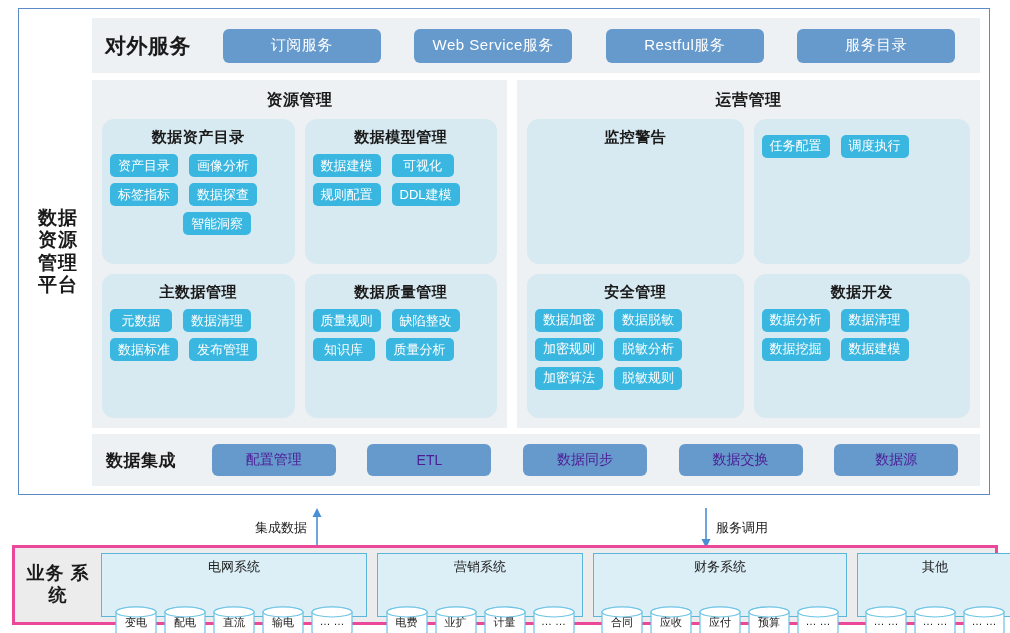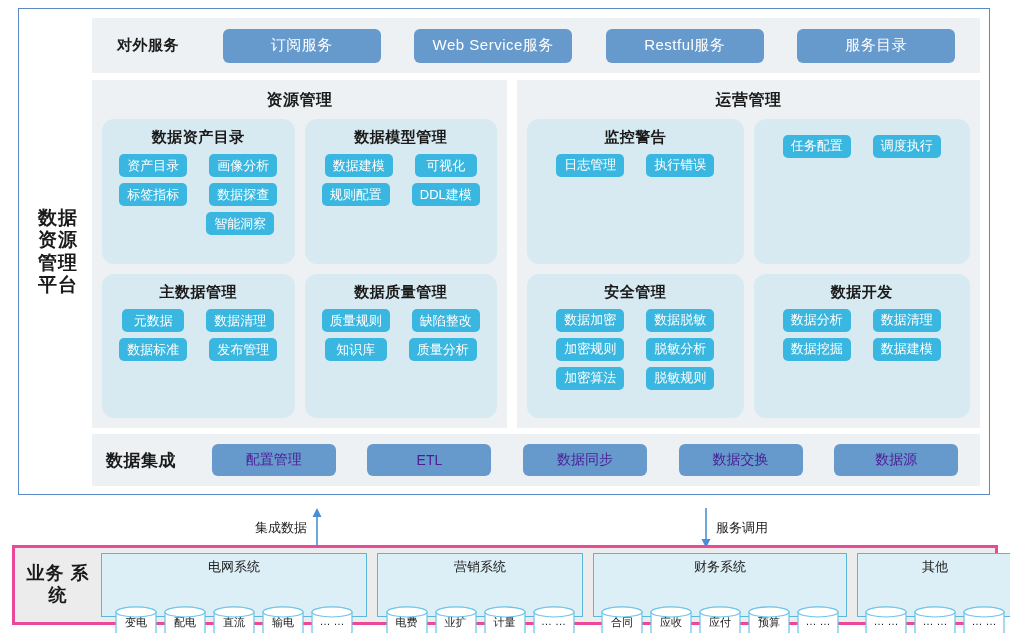--- a/index.html
+++ b/index.html
@@ -20,21 +20,21 @@
     font-size:19px;font-weight:bold;line-height:1.18;letter-spacing:1px;
   }
   .platform-label span{display:block;text-align:center;}
 
   
   .svc-strip{
     position:absolute;left:92px;top:18px;width:888px;height:55px;
     background:#eef1f3;display:flex;align-items:center;box-sizing:border-box;
   }
   .svc-title{
-    width:100px;flex:none;text-align:center;font-size:15px;font-weight:bold;
+    width:100px;flex:none;text-align:center;font-size:21px;font-weight:bold;
     letter-spacing:0.5px;margin-left:6px;
   }
   .svc-btns{flex:1;display:flex;align-items:center;justify-content:space-around;padding:0 8px;}
   .svc-btn{
     background:#6699cc;color:#ffffff;border-radius:6px;
     height:34px;min-width:158px;display:flex;align-items:center;justify-content:center;
     font-size:15px;letter-spacing:0.5px;box-sizing:border-box;padding:0 10px;
   }
 
   
@@ -54,21 +54,21 @@
   }
   .card-grid{flex:1;display:grid;grid-template-columns:1fr 1fr;grid-template-rows:1fr 1fr;gap:10px;}
   .card{
     background:#d7e9f1;border-radius:12px;padding:6px 8px 8px 8px;box-sizing:border-box;
     display:flex;flex-direction:column;align-items:center;
   }
   .card-title{
     font-size:15px;font-weight:bold;letter-spacing:0.5px;margin:3px 0 7px 0;text-align:center;
   }
   .tag-rows{display:flex;flex-direction:column;gap:6px;width:100%;align-items:center;}
-  .tag-row{display:flex;gap:22px;justify-content:center;width:100%;}
+  .tag-row{display:flex;gap:11px;width:100%;}
   .tag{
     background:#39b7e0;color:#ffffff;border-radius:5px;
     font-size:13px;height:23px;line-height:23px;padding:0 8px;
     min-width:62px;text-align:center;white-space:nowrap;box-sizing:border-box;
   }
   .tag.ghost{visibility:hidden;}
 
   
   .integ-strip{
     position:absolute;left:92px;top:434px;width:888px;height:52px;
@@ -210,26 +210,20 @@
 
     </div>
   </div>
 
   <div class="panel ops">
     <div class="panel-title">运营管理</div>
     <div class="card-grid">
 
       <div class="card">
         <div class="card-title">监控警告</div>
-        <div class="tag-rows">
-          <div class="tag-row">
-            <div class="tag">日志管理</div>
-            <div class="tag">执行错误</div>
-          </div>
-        </div>
       </div>
 
       <div class="card">
         <div class="card-title"></div>
         <div class="tag-rows">
           <div class="tag-row">
             <div class="tag">任务配置</div>
             <div class="tag">调度执行</div>
           </div>
         </div>

